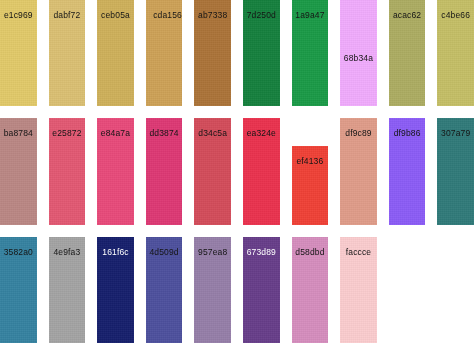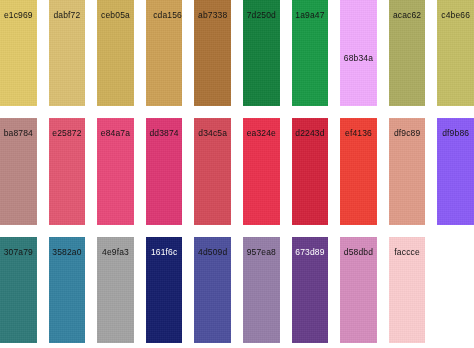--- a/index.html
+++ b/index.html
@@ -119,24 +119,21 @@
     </div>
     <div class="swatch" style="background-color: rgb(221, 56, 116);">
       <span class="swatch-label label-dark">dd3874</span>
     </div>
     <div class="swatch" style="background-color: rgb(211, 76, 90);">
       <span class="swatch-label label-dark">d34c5a</span>
     </div>
     <div class="swatch" style="background-color: rgb(234, 50, 78);">
       <span class="swatch-label label-dark">ea324e</span>
     </div>
-    <div class="swatch" style="background-color: rgb(210, 36, 61);">
-      <span class="swatch-label label-dark">d2243d</span>
-    </div>
-    <div class="swatch" style="background-color: rgb(239, 65, 54);">
+    <div class="swatch" style="background-color: rgb(239, 65, 54); margin-top: 28px;">
       <span class="swatch-label label-dark">ef4136</span>
     </div>
     <div class="swatch" style="background-color: rgb(223, 156, 137);">
       <span class="swatch-label label-dark">df9c89</span>
     </div>
     <div class="swatch" style="background-color: #8b5cf6;">
       <span class="swatch-label label-dark">df9b86</span>
     </div>
     <div class="swatch" style="background-color: rgb(48, 122, 121);">
       <span class="swatch-label label-dark">307a79</span>

